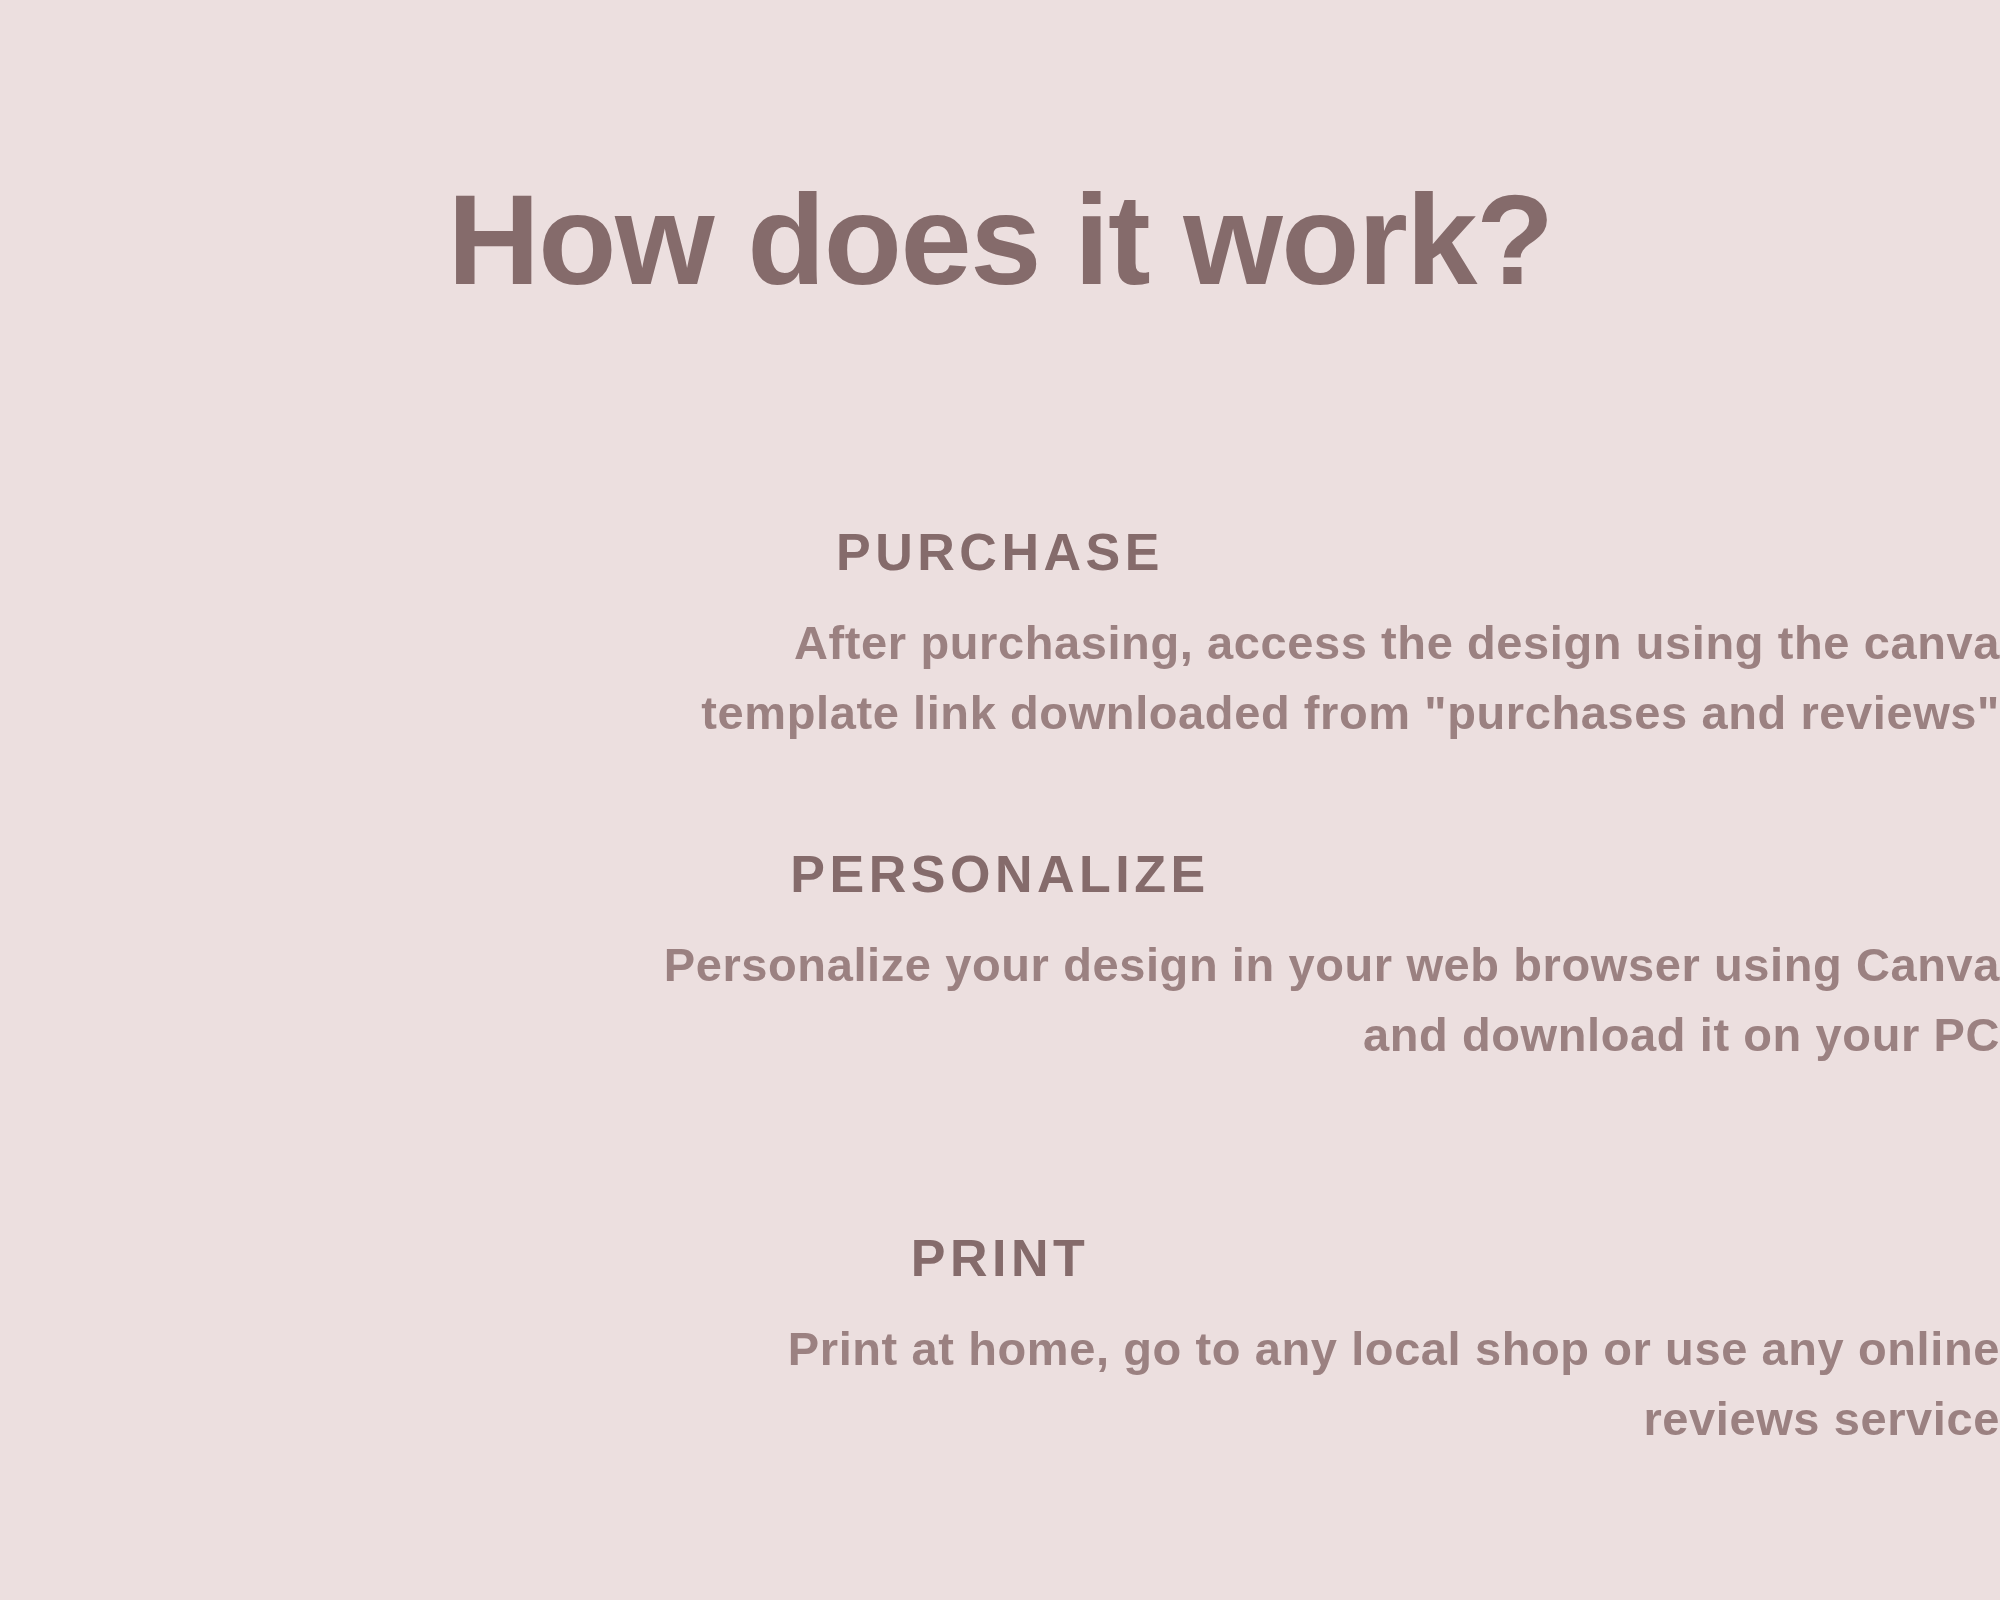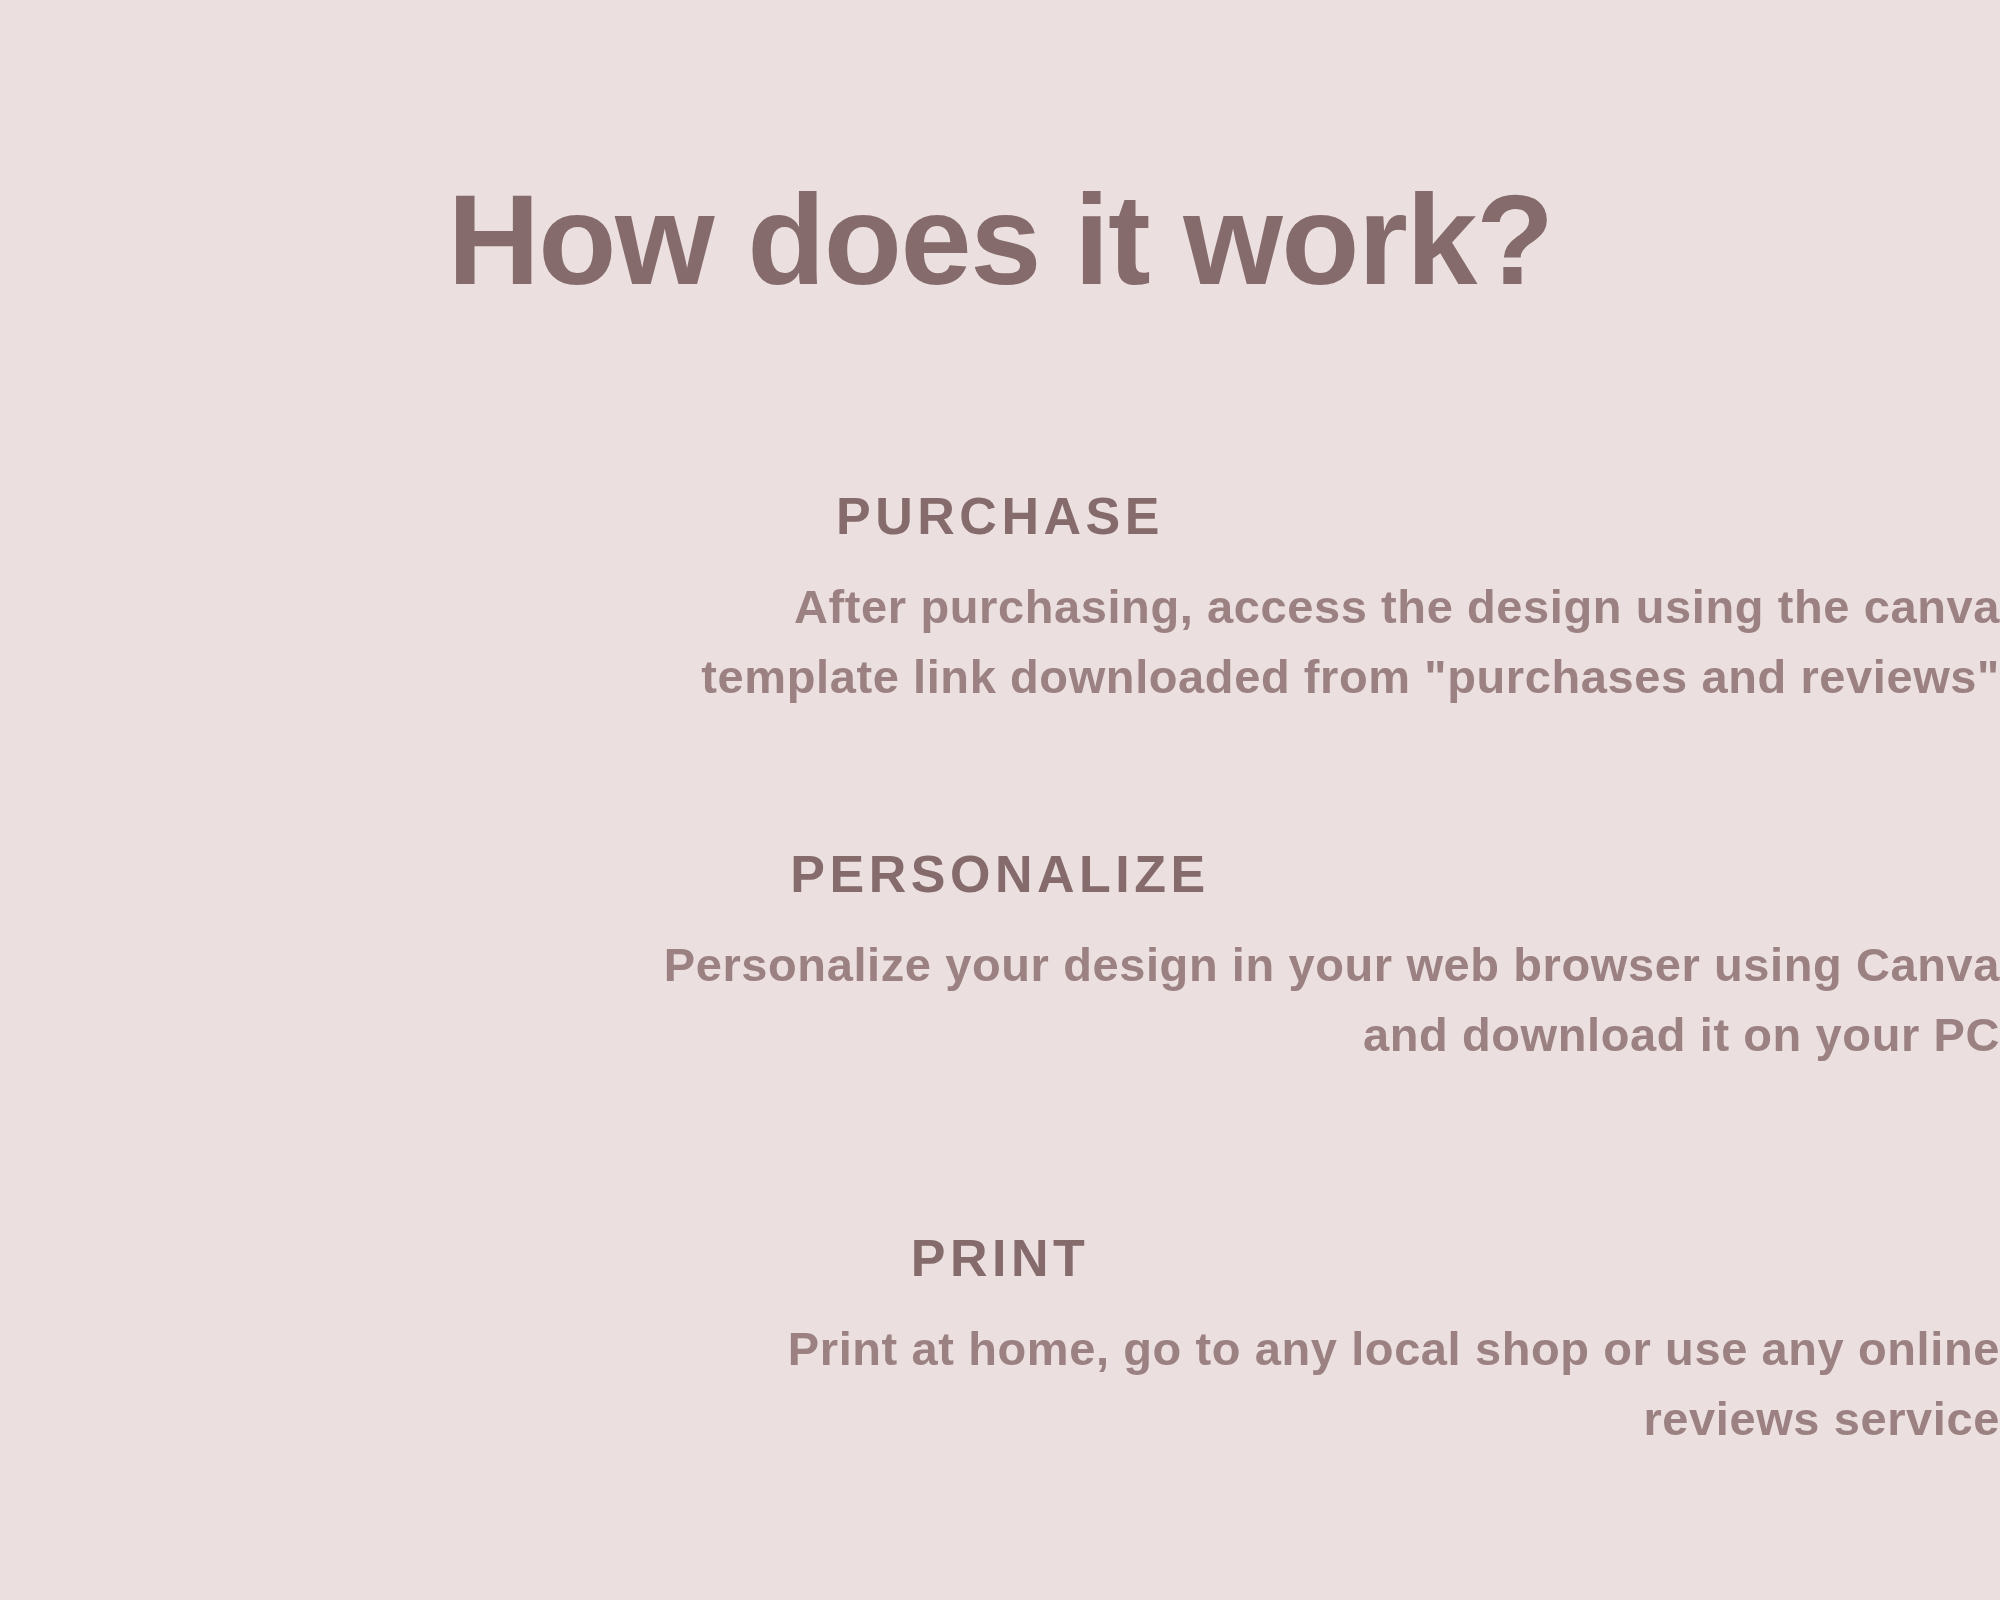--- a/index.html
+++ b/index.html
@@ -86,21 +86,21 @@
   #section-print       { top: 1232px; }
 </style>
 </head>
 <body style="background: rgb(236, 223, 223);">
 
 <div id="poster" style="background: rgb(236, 223, 223);">
 
   <h1 class="poster-title" style="color: rgb(133, 107, 107);">How does it work?</h1>
 
   <section class="section" id="section-purchase">
-    <h2 class="section-heading" style="color: rgb(133, 107, 107);">PURCHASE</h2>
+    <h2 class="section-heading" style="color: rgb(133, 107, 107); margin-top: 36px;">PURCHASE</h2>
     <p class="section-body" style="color: rgb(155, 129, 129);">
       <span class="line">After purchasing, access the design using the canva</span>
       <span class="line">template link downloaded from "purchases and reviews"</span>
     </p>
   </section>
 
   <section class="section" id="section-personalize">
     <h2 class="section-heading" style="color: rgb(133, 107, 107); text-align: center;">PERSONALIZE</h2>
     <p class="section-body" style="color: rgb(155, 129, 129);">
       <span class="line">Personalize your design in your web browser using Canva</span>

